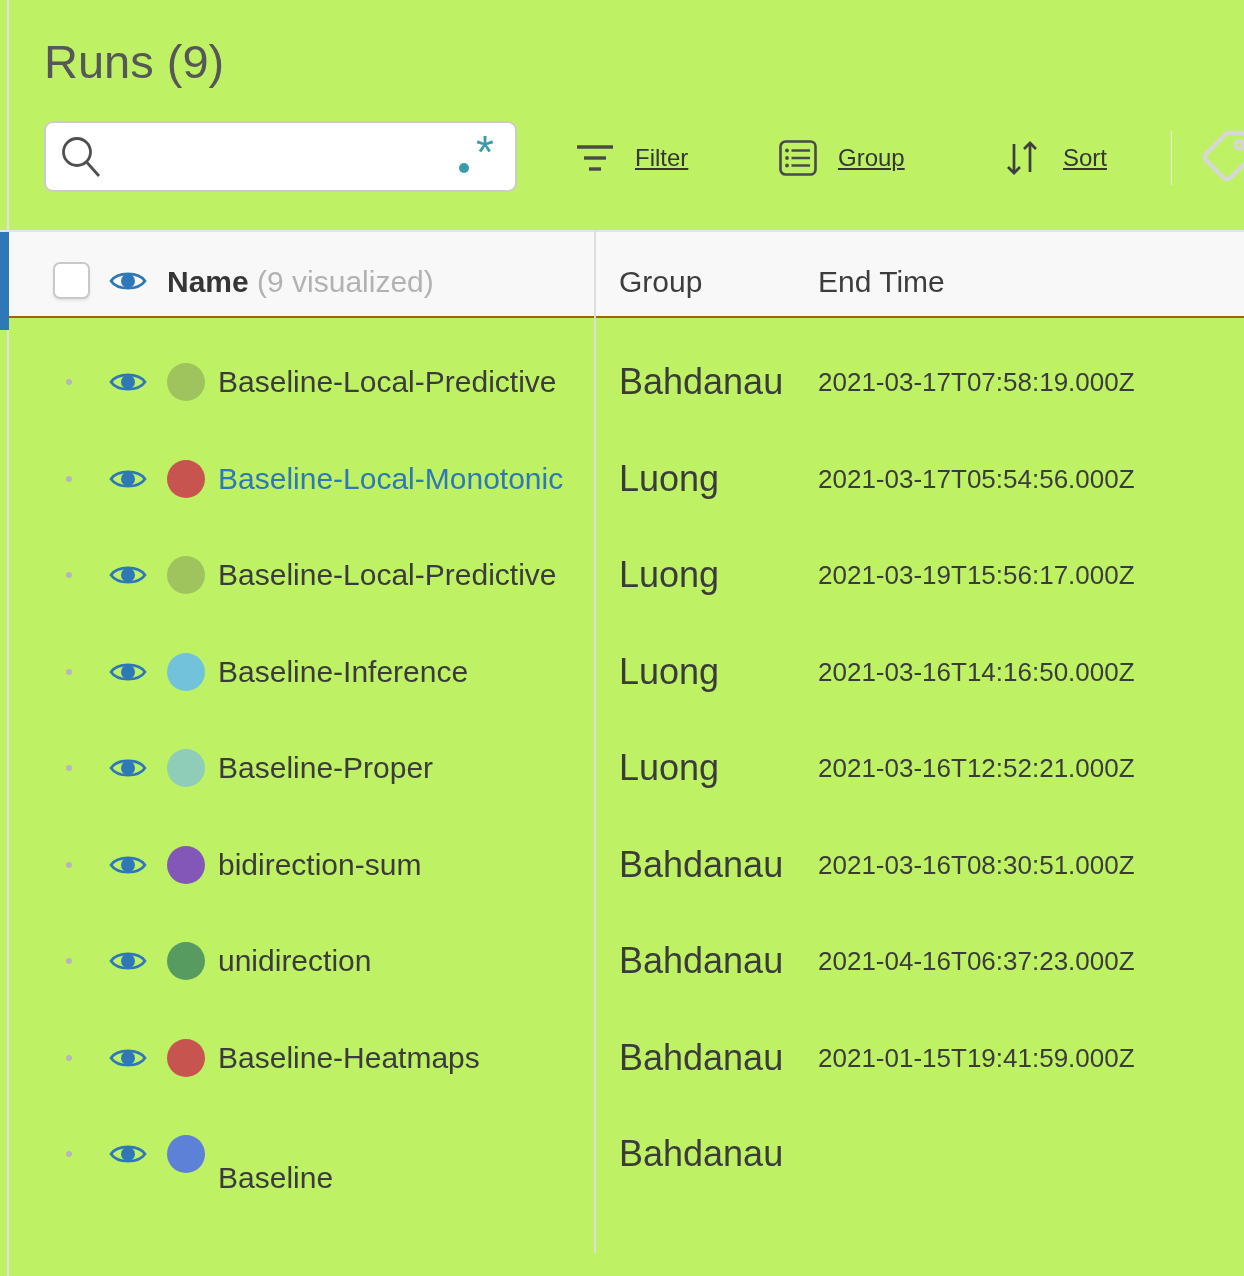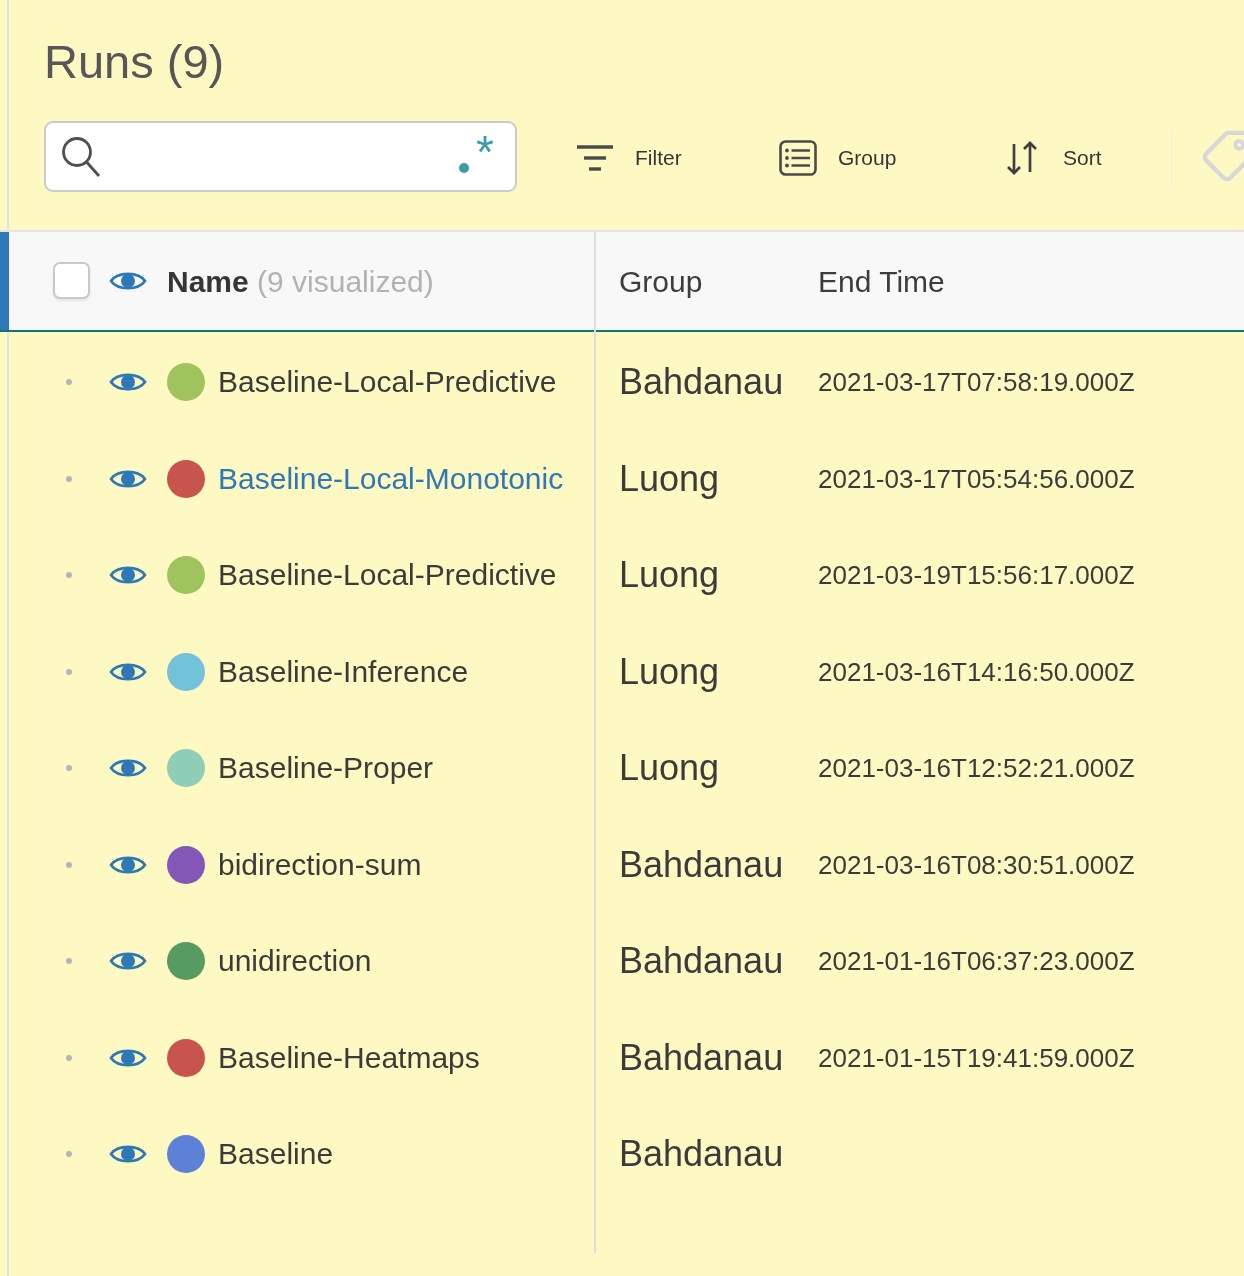--- a/index.html
+++ b/index.html
@@ -1,18 +1,18 @@
 <!DOCTYPE html>
 <html><head>
 <meta charset="utf-8">
 <style>
   * { margin:0; padding:0; box-sizing:border-box; }
   html,body { background:#ffffff; }
   .page {
-    position:relative; width:1244px; height:1276px; background:#fef9c3;
+    position:relative; width:1244px; height:1276px; background:#bef264;
     font-family:"Liberation Sans", sans-serif; overflow:hidden; color:#3b3b3b;
   }
   .left-border { position:absolute; left:7px; top:0; width:2px; height:1276px; background:#e2e2e2; }
   .page-title { position:absolute; left:44px; top:34px; font-size:47px; font-weight:400; color:#575757; }
 
   
   .search-box {
     position:absolute; left:44px; top:121px; width:473px; height:71px;
     border:2px solid #cbcbcb; border-radius:9px; background:#fff;
   }
@@ -20,31 +20,31 @@
   .search-input {
     position:absolute; left:62px; top:4px; width:330px; height:60px;
     border:none; outline:none; font-size:30px; font-family:"Liberation Sans", sans-serif; color:#3b3b3b; background:transparent;
   }
   .regex-toggle { position:absolute; right:8px; top:0; width:56px; height:67px; cursor:pointer; }
   .regex-star { position:absolute; right:13px; top:2px; font-size:46px; color:#3a9cab; font-weight:400; }
   .regex-dot { position:absolute; left:8px; bottom:17px; width:10px; height:10px; border-radius:50%; background:#3a9cab; }
 
   
   .toolbar-btn { position:absolute; top:128px; height:60px; display:flex; align-items:center; gap:21px; cursor:pointer; }
-  .toolbar-btn span.lbl { font-size:21px; color:#363636; }
+  .toolbar-btn span.lbl { font-size:24px; color:#363636;text-decoration:underline; }
   .btn-filter { left:576px; }
   .btn-group  { left:779px; }
   .btn-sort   { left:1002px;text-align:right; }
   .toolbar-sep { position:absolute; left:1171px; top:131px; width:1px; height:54px; background:#ececec; }
   .tag-btn { position:absolute; left:1198px; top:128px; width:58px; height:58px; }
 
   
   .table-header {
-    position:absolute; left:0; top:230px; width:1244px; height:102px;
-    background:#f8f8f8; border-top:2px solid #e4e4e4; border-bottom:2px solid #0f766e;
+    position:absolute; left:0; top:230px; width:1244px; height:88px;
+    background:#f8f8f8; border-top:2px solid #e4e4e4; border-bottom:2px solid #a16207;
   }
   .header-accent { position:absolute; left:0; top:0; width:9px; height:98px; background:#2e78b7; }
   .header-checkbox {
     position:absolute; left:53px; top:30px; width:37px; height:37px;
     background:#fff; border:2px solid #c9c9c9; border-radius:7px;
     box-shadow:0 2px 3px rgba(0,0,0,0.08); cursor:pointer;
   }
   .header-eye { position:absolute; left:109px; top:36px; cursor:pointer; }
   .header-name-label { position:absolute; left:167px; top:33px; font-size:30px; font-weight:bold; color:#363636; white-space:nowrap; }
   .header-name-note { font-weight:400; color:#b2b2b2; }
@@ -223,21 +223,21 @@
 
     <div class="run-row">
       <span class="handle-dot"></span>
       <svg class="row-eye" width="38" height="26" viewBox="0 0 38 26">
           <path d="M2 13 C 8.5 3.5, 29.5 3.5, 36 13 C 29.5 22.5, 8.5 22.5, 2 13 Z" fill="none" stroke="#2e78b7" stroke-width="2.7"></path>
           <circle cx="19" cy="13" r="7" fill="#2e78b7"></circle>
         </svg>
       <span class="run-color" style="background-color: rgb(87, 155, 97);"></span>
       <span class="run-name" style="color: rgb(59, 59, 59);">unidirection</span>
       <span class="cell-group">Bahdanau</span>
-      <span class="cell-time">2021-01-16T06:37:23.000Z</span>
+      <span class="cell-time">2021-04-16T06:37:23.000Z</span>
     </div>
 
     <div class="run-row">
       <span class="handle-dot"></span>
       <svg class="row-eye" width="38" height="26" viewBox="0 0 38 26">
           <path d="M2 13 C 8.5 3.5, 29.5 3.5, 36 13 C 29.5 22.5, 8.5 22.5, 2 13 Z" fill="none" stroke="#2e78b7" stroke-width="2.7"></path>
           <circle cx="19" cy="13" r="7" fill="#2e78b7"></circle>
         </svg>
       <span class="run-color" style="background-color: rgb(200, 84, 80);"></span>
       <span class="run-name" style="color: rgb(59, 59, 59);">Baseline-Heatmaps</span>
@@ -245,18 +245,18 @@
       <span class="cell-time">2021-01-15T19:41:59.000Z</span>
     </div>
 
     <div class="run-row">
       <span class="handle-dot"></span>
       <svg class="row-eye" width="38" height="26" viewBox="0 0 38 26">
           <path d="M2 13 C 8.5 3.5, 29.5 3.5, 36 13 C 29.5 22.5, 8.5 22.5, 2 13 Z" fill="none" stroke="#2e78b7" stroke-width="2.7"></path>
           <circle cx="19" cy="13" r="7" fill="#2e78b7"></circle>
         </svg>
       <span class="run-color" style="background-color: rgb(93, 129, 214);"></span>
-      <span class="run-name" style="color: rgb(59, 59, 59);">Baseline</span>
+      <span class="run-name" style="color: rgb(59, 59, 59); margin-top: 24px;">Baseline</span>
       <span class="cell-group">Bahdanau</span>
     </div>
 
   </div>
 </div>
 
 </body></html>

